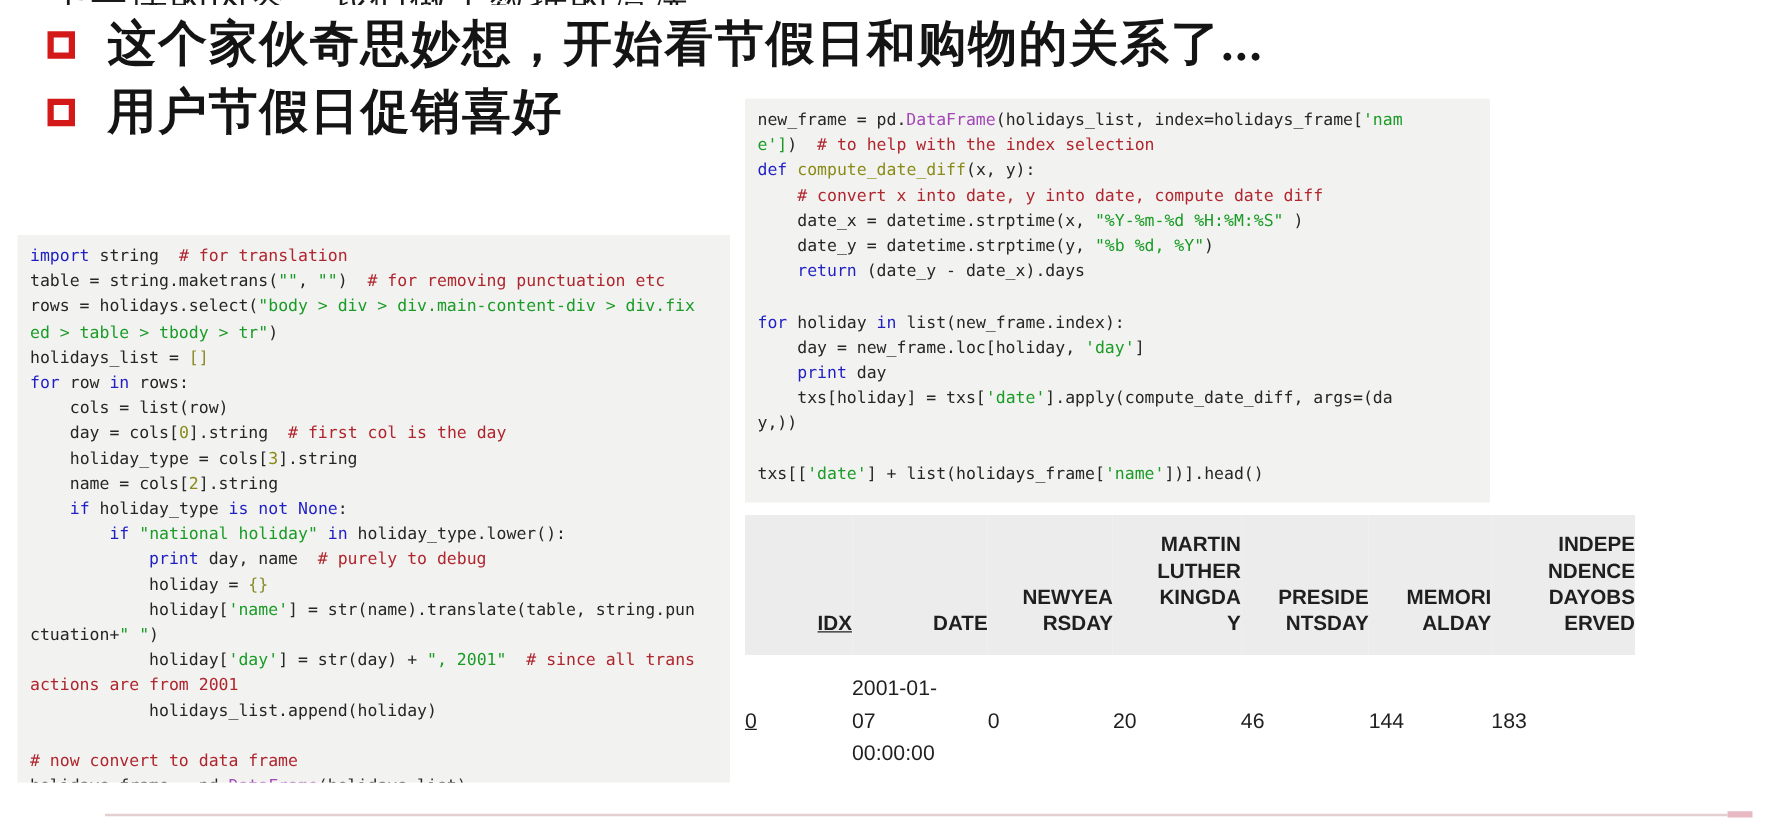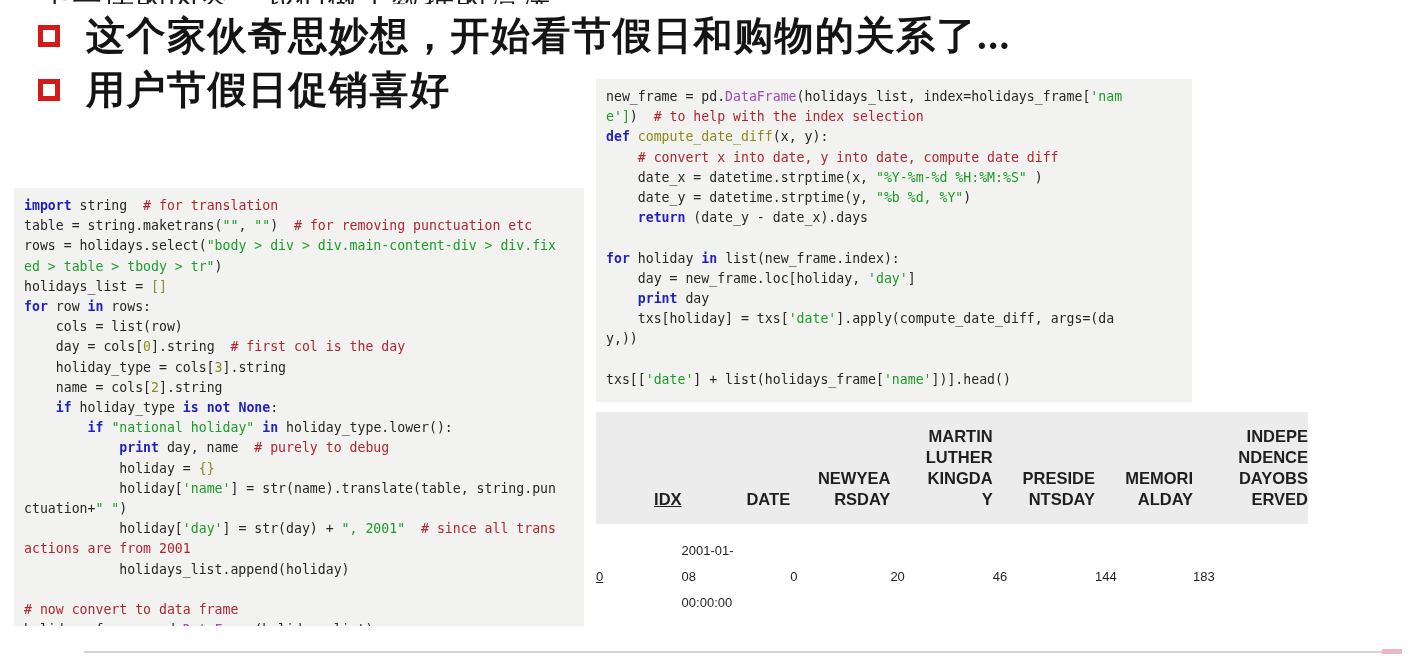--- a/index.html
+++ b/index.html
@@ -85,21 +85,21 @@
   }
   #code-right {
     left: 596px;
     top: 79px;
     width: 596px;
     height: 323px;
   }
   .code-block .ln { display: block; min-height: 20.2px; }
 
   
-  .t-kw   { color: #1f1fc4; font-weight: 700; }   
+  .t-kw   { color: #1f1fc4; font-weight: 400; }   
   .t-cmt  { color: #b0262e; }                     
   .t-str  { color: #1a9c27; }                     
   .t-num  { color: #8b8b1a; }                     
   .t-cls  { color: #a347b8; }
   .t-op   { color: #262626; }
   .t-box  { color: #8b8b2a; }
 
   
   #df-table {
     position: absolute;
@@ -115,21 +115,21 @@
     font-weight: bold;
     color: #1f1f1f;
     text-align: right;
     vertical-align: bottom;
     padding: 14px 0 14px 0;
     line-height: 21px;
     border: none;
   }
   #df-table tbody tr { background: #ffffff; }
   #df-table td {
-    font-size: 13px;
+    font-size: 17px;
     font-weight: normal;
     color: #1f1f1f;
     text-align: left;
     vertical-align: middle;
     padding: 14px 0 14px 0;
     line-height: 26px;
     border: none;
   }
   th.c-idx, td.c-idx { width: 82px; padding-left: 14px; text-decoration: underline; }
   th.c-date, td.c-date { width: 104px; margin-top: 44px; }
@@ -210,21 +210,21 @@
           <div>DAYOBS</div>
           <div>ERVED</div>
         </th>
     </tr>
   </thead>
   <tbody>
     <tr>
       <td class="c-idx">0</td>
       <td class="c-date">
           <div>2001-01-</div>
-          <div>08</div>
+          <div>07</div>
           <div>00:00:00</div>
         </td>
       <td class="c-h0">0</td>
       <td class="c-h1">20</td>
       <td class="c-h2">46</td>
       <td class="c-h3">144</td>
       <td class="c-h4">183</td>
     </tr>
   </tbody>
 </table>

